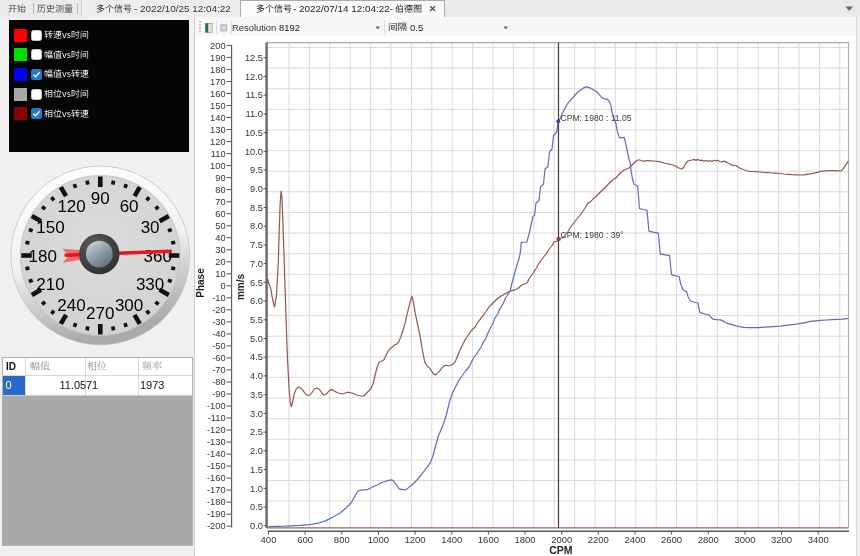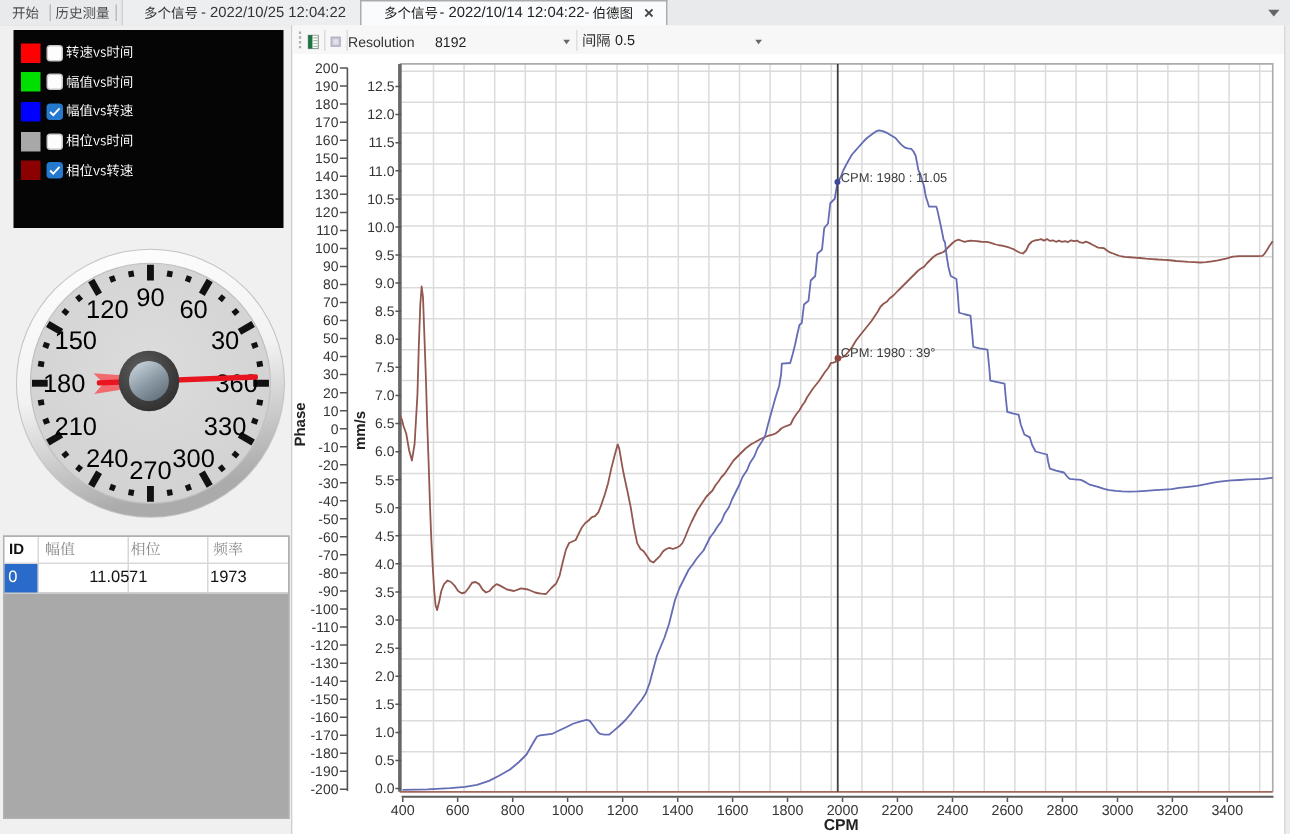--- a/index.html
+++ b/index.html
@@ -21,21 +21,21 @@
     <path d="M21.4 3.1V3.7H25.8V3.1ZM21.4 4.4V5.0H25.8V4.4ZM20.8 1.8V2.4H26.5V1.8ZM22.9 0.6C23.1 1.0 23.4 1.5 23.5 1.8L24.1 1.5C24.0 1.2 23.7 0.7 23.5 0.4ZM21.3 5.7V8.6H21.9V8.3H25.3V8.6H25.9V5.7ZM21.9 7.7V6.3H25.3V7.7ZM20.3 0.4C19.8 1.8 19.1 3.1 18.3 4.0C18.4 4.1 18.6 4.5 18.7 4.6C19.0 4.3 19.3 3.9 19.5 3.5V8.7H20.1V2.4C20.4 1.8 20.7 1.2 20.9 0.6Z" fill="#333"></path>
     <path d="M29.3 1.3H33.6V2.6H29.3ZM28.7 0.7V3.2H34.3V0.7ZM27.6 4.0V4.6H29.4C29.2 5.1 29.0 5.8 28.8 6.2H33.5C33.4 7.2 33.2 7.7 33.0 7.9C32.9 8.0 32.8 8.0 32.5 8.0C32.3 8.0 31.6 8.0 31.0 7.9C31.1 8.1 31.2 8.4 31.2 8.6C31.9 8.6 32.4 8.6 32.8 8.6C33.1 8.6 33.3 8.6 33.5 8.4C33.9 8.1 34.1 7.4 34.3 5.9C34.3 5.8 34.3 5.6 34.3 5.6H29.8L30.2 4.6H35.4V4.0Z" fill="#333"></path>
   </svg>
 <span class="abs" style="left:134px;top:3.1px;font-size:9.9px;color:#333;">- 2022/10/25 12:04:22</span>
 <svg style="position:absolute;left:256px;top:4px;overflow:visible" width="38" height="11" xmlns="http://www.w3.org/2000/svg">
     <path d="M4.1 0.3C3.5 1.1 2.4 2.0 1.0 2.6C1.2 2.7 1.4 2.9 1.5 3.1C2.3 2.7 3.0 2.2 3.6 1.8H6.1C5.7 2.3 5.0 2.8 4.3 3.2C4.0 2.9 3.6 2.6 3.2 2.4L2.7 2.8C3.0 3.0 3.4 3.2 3.7 3.5C2.8 4.0 1.7 4.3 0.7 4.5C0.8 4.6 1.0 4.9 1.0 5.1C3.4 4.6 6.0 3.4 7.2 1.4L6.7 1.1L6.6 1.1H4.3C4.5 0.9 4.7 0.7 4.9 0.5ZM5.6 3.5C4.9 4.4 3.6 5.4 1.8 6.0C1.9 6.2 2.1 6.4 2.2 6.5C3.3 6.1 4.3 5.5 5.0 4.9H7.5C7.0 5.6 6.4 6.2 5.6 6.6C5.3 6.3 4.9 6.0 4.5 5.7L3.9 6.1C4.3 6.3 4.7 6.7 5.0 7.0C3.7 7.5 2.2 7.9 0.7 8.0C0.8 8.2 0.9 8.5 1.0 8.7C4.1 8.3 7.2 7.2 8.5 4.6L8.0 4.3L7.9 4.3H5.7C5.9 4.1 6.1 3.9 6.3 3.6Z" fill="#222"></path>
     <path d="M13.1 3.0V8.6H13.8V3.0ZM13.6 0.4C12.7 1.9 11.0 3.2 9.3 3.9C9.5 4.1 9.7 4.3 9.8 4.5C11.2 3.9 12.5 2.8 13.5 1.6C14.7 3.0 15.9 3.8 17.2 4.5C17.3 4.3 17.5 4.1 17.7 3.9C16.3 3.2 15.1 2.4 13.9 1.0L14.2 0.6Z" fill="#222"></path>
     <path d="M21.4 3.1V3.7H25.8V3.1ZM21.4 4.4V5.0H25.8V4.4ZM20.8 1.8V2.4H26.5V1.8ZM22.9 0.6C23.1 1.0 23.4 1.5 23.5 1.8L24.1 1.5C24.0 1.2 23.7 0.7 23.5 0.4ZM21.3 5.7V8.6H21.9V8.3H25.3V8.6H25.9V5.7ZM21.9 7.7V6.3H25.3V7.7ZM20.3 0.4C19.8 1.8 19.1 3.1 18.3 4.0C18.4 4.1 18.6 4.5 18.7 4.6C19.0 4.3 19.3 3.9 19.5 3.5V8.7H20.1V2.4C20.4 1.8 20.7 1.2 20.9 0.6Z" fill="#222"></path>
     <path d="M29.3 1.3H33.6V2.6H29.3ZM28.7 0.7V3.2H34.3V0.7ZM27.6 4.0V4.6H29.4C29.2 5.1 29.0 5.8 28.8 6.2H33.5C33.4 7.2 33.2 7.7 33.0 7.9C32.9 8.0 32.8 8.0 32.5 8.0C32.3 8.0 31.6 8.0 31.0 7.9C31.1 8.1 31.2 8.4 31.2 8.6C31.9 8.6 32.4 8.6 32.8 8.6C33.1 8.6 33.3 8.6 33.5 8.4C33.9 8.1 34.1 7.4 34.3 5.9C34.3 5.8 34.3 5.6 34.3 5.6H29.8L30.2 4.6H35.4V4.0Z" fill="#222"></path>
   </svg>
-<span class="abs" style="left:293px;top:3.1px;font-size:9.9px;color:#222;">- 2022/10/14 12:04:22-</span>
+<span class="abs" style="left:293px;top:3.1px;font-size:9.9px;color:#222;">- 2022/07/14 12:04:22-</span>
 <svg style="position:absolute;left:395px;top:4px;overflow:visible" width="29" height="11" xmlns="http://www.w3.org/2000/svg">
     <path d="M5.2 0.4C5.1 0.8 5.0 1.5 4.8 2.0H3.3V8.6H4.0V8.2H7.2V8.6H7.9V2.0H5.5C5.7 1.5 5.9 1.0 6.0 0.5ZM4.0 5.4H7.2V7.5H4.0ZM4.0 4.7V2.6H7.2V4.7ZM2.5 0.4C2.0 1.9 1.3 3.4 0.3 4.3C0.4 4.5 0.6 4.8 0.7 4.9C1.0 4.6 1.3 4.3 1.5 3.9V8.7H2.2V2.8C2.6 2.1 2.9 1.3 3.1 0.5Z" fill="#222"></path>
     <path d="M11.9 5.1V5.7H17.6V5.1ZM14.1 5.9C14.4 6.3 14.6 6.8 14.8 7.1L15.3 6.9C15.2 6.6 14.9 6.1 14.6 5.8ZM13.2 6.4V7.8C13.2 8.4 13.4 8.5 14.1 8.5C14.3 8.5 15.3 8.5 15.5 8.5C16.1 8.5 16.3 8.3 16.3 7.3C16.2 7.3 15.9 7.2 15.8 7.1C15.8 7.9 15.7 8.0 15.4 8.0C15.2 8.0 14.4 8.0 14.2 8.0C13.9 8.0 13.8 7.9 13.8 7.7V6.4ZM12.3 6.3C12.2 6.9 11.9 7.6 11.5 8.0L12.0 8.3C12.4 7.8 12.6 7.1 12.8 6.5ZM16.2 6.5C16.6 7.0 17.0 7.7 17.1 8.2L17.7 8.0C17.5 7.5 17.1 6.8 16.7 6.2ZM15.7 2.8H16.7V4.0H15.7ZM14.3 2.8H15.2V4.0H14.3ZM12.9 2.8H13.8V4.0H12.9ZM11.2 0.4C10.8 1.0 10.0 1.8 9.3 2.3C9.4 2.5 9.6 2.7 9.7 2.9C10.4 2.3 11.2 1.4 11.8 0.6ZM14.4 0.3 14.4 1.1H11.9V1.7H14.3L14.2 2.3H12.3V4.6H17.3V2.3H14.8L14.9 1.7H17.6V1.1H15.0L15.2 0.4ZM11.3 2.3C10.8 3.3 10.0 4.4 9.3 5.1C9.4 5.2 9.6 5.6 9.7 5.7C10.0 5.4 10.3 5.1 10.6 4.7V8.6H11.2V3.8C11.5 3.4 11.7 3.0 12.0 2.5Z" fill="#222"></path>
     <path d="M21.4 5.4C22.1 5.6 23.0 5.9 23.5 6.1L23.8 5.7C23.3 5.4 22.4 5.1 21.7 5.0ZM20.5 6.6C21.7 6.7 23.3 7.1 24.1 7.4L24.4 6.9C23.6 6.6 22.0 6.2 20.8 6.1ZM18.8 0.8V8.6H19.4V8.3H25.6V8.6H26.3V0.8ZM19.4 7.7V1.4H25.6V7.7ZM21.7 1.5C21.3 2.3 20.5 3.0 19.7 3.4C19.9 3.5 20.1 3.7 20.2 3.9C20.5 3.7 20.8 3.5 21.0 3.2C21.3 3.5 21.6 3.8 22.0 4.0C21.2 4.4 20.4 4.6 19.6 4.8C19.7 4.9 19.8 5.2 19.9 5.4C20.8 5.1 21.7 4.8 22.6 4.4C23.3 4.8 24.2 5.1 25.0 5.3C25.1 5.1 25.3 4.9 25.4 4.7C24.6 4.6 23.8 4.4 23.1 4.0C23.8 3.6 24.4 3.1 24.7 2.5L24.4 2.2L24.3 2.3H21.9C22.1 2.1 22.2 1.9 22.3 1.7ZM21.4 2.9 21.5 2.8H23.8C23.5 3.1 23.0 3.5 22.6 3.7C22.1 3.5 21.7 3.2 21.4 2.9Z" fill="#222"></path>
   </svg>
 <svg class="abs" style="left:428.5px;top:5px" width="8" height="8">
     <path d="M1.2 1.2 L6 6 M6 1.2 L1.2 6" stroke="#444" stroke-width="1.2"></path>
   </svg>
 <svg class="abs" style="left:845px;top:6px" width="9" height="6">
     <path d="M0.5 0.5 L8 0.5 L4.2 5 Z" fill="#666"></path>
@@ -110,21 +110,21 @@
     <rect x="0.4" y="0.4" width="2.9" height="9" fill="#217346"></rect>
     <path d="M3.9 2.2h2.8M3.9 4.1h2.8M3.9 6h2.8M3.9 7.9h2.8" stroke="#9fbfa9" stroke-width="0.8"></path>
   </svg>
 <div class="abs" style="left:215.5px;top:20px;width:1px;height:14px;background:#dcdcdc;"></div>
 <svg class="abs" style="left:220px;top:24px" width="8" height="8">
     <rect x="0.8" y="0.8" width="6" height="6" fill="#c9c6d6" stroke="#aeabbe" stroke-width="0.8"></rect>
     <rect x="2.2" y="2.2" width="3.4" height="3.4" fill="#e2e0ea"></rect>
   </svg>
 <div class="abs" style="left:231px;top:20px;width:1px;height:14px;background:#dcdcdc;"></div>
 <span class="abs" style="left:232px;top:21.5px;font-size:9.4px;color:#333;">Resolution</span>
-<span class="abs" style="left:290px;top:21.5px;font-size:9.4px;color:#222;">8192</span>
+<span class="abs" style="left:279px;top:21.5px;font-size:9.4px;color:#222;">8192</span>
 <svg class="abs" style="left:375px;top:25.5px" width="6" height="4">
     <path d="M0.5 0.5L5 0.5L2.7 3.5Z" fill="#666"></path>
   </svg>
 <div class="abs" style="left:383.5px;top:20px;width:1px;height:14px;background:#e0e0e0;"></div>
 <svg style="position:absolute;left:388px;top:21.5px;overflow:visible" width="21" height="12" xmlns="http://www.w3.org/2000/svg">
     <path d="M0.9 2.5V9.1H1.6V2.5ZM1.0 0.8C1.4 1.3 1.9 1.9 2.2 2.2L2.7 1.9C2.5 1.5 2.0 0.9 1.6 0.5ZM3.6 5.6H5.9V6.8H3.6ZM3.6 3.7H5.9V5.0H3.6ZM3.0 3.1V7.4H6.6V3.1ZM3.3 0.9V1.6H7.9V8.3C7.9 8.4 7.9 8.4 7.8 8.4C7.7 8.4 7.3 8.4 6.9 8.4C7.0 8.6 7.1 8.9 7.1 9.1C7.7 9.1 8.1 9.1 8.3 9.0C8.6 8.8 8.7 8.7 8.7 8.3V0.9Z" fill="#333"></path>
     <path d="M14.3 2.5H17.4V3.4H14.3ZM13.7 2.0V3.9H18.0V2.0ZM13.2 0.8V1.4H18.5V0.8ZM10.2 0.8V9.1H10.9V1.4H12.1C11.9 2.0 11.6 2.9 11.3 3.6C12.0 4.3 12.2 5.0 12.2 5.5C12.2 5.8 12.1 6.1 12.0 6.2C11.9 6.2 11.8 6.2 11.7 6.2C11.5 6.3 11.3 6.2 11.1 6.2C11.2 6.4 11.3 6.7 11.3 6.9C11.5 6.9 11.8 6.9 11.9 6.8C12.1 6.8 12.3 6.8 12.4 6.7C12.7 6.5 12.8 6.1 12.8 5.6C12.8 5.0 12.6 4.3 12.0 3.5C12.3 2.7 12.6 1.8 12.9 1.0L12.4 0.7L12.3 0.8ZM16.8 5.1C16.6 5.5 16.3 6.1 16.0 6.5H14.3V7.0H15.5V8.9H16.1V7.0H17.4V6.5H16.6C16.8 6.2 17.1 5.7 17.3 5.4ZM14.5 5.3C14.7 5.7 15.0 6.2 15.2 6.5L15.7 6.3C15.5 6.0 15.2 5.5 14.9 5.1ZM13.3 4.4V9.1H13.9V5.0H17.8V8.4C17.8 8.5 17.7 8.5 17.6 8.5C17.5 8.5 17.2 8.5 16.9 8.5C17.0 8.7 17.0 8.9 17.1 9.1C17.6 9.1 17.9 9.1 18.1 9.0C18.3 8.9 18.4 8.7 18.4 8.4V4.4Z" fill="#333"></path>
   </svg>
 <span class="abs" style="left:410px;top:21.5px;font-size:9.6px;color:#222;">0.5</span>
 <svg class="abs" style="left:503px;top:25.5px" width="6" height="4">

